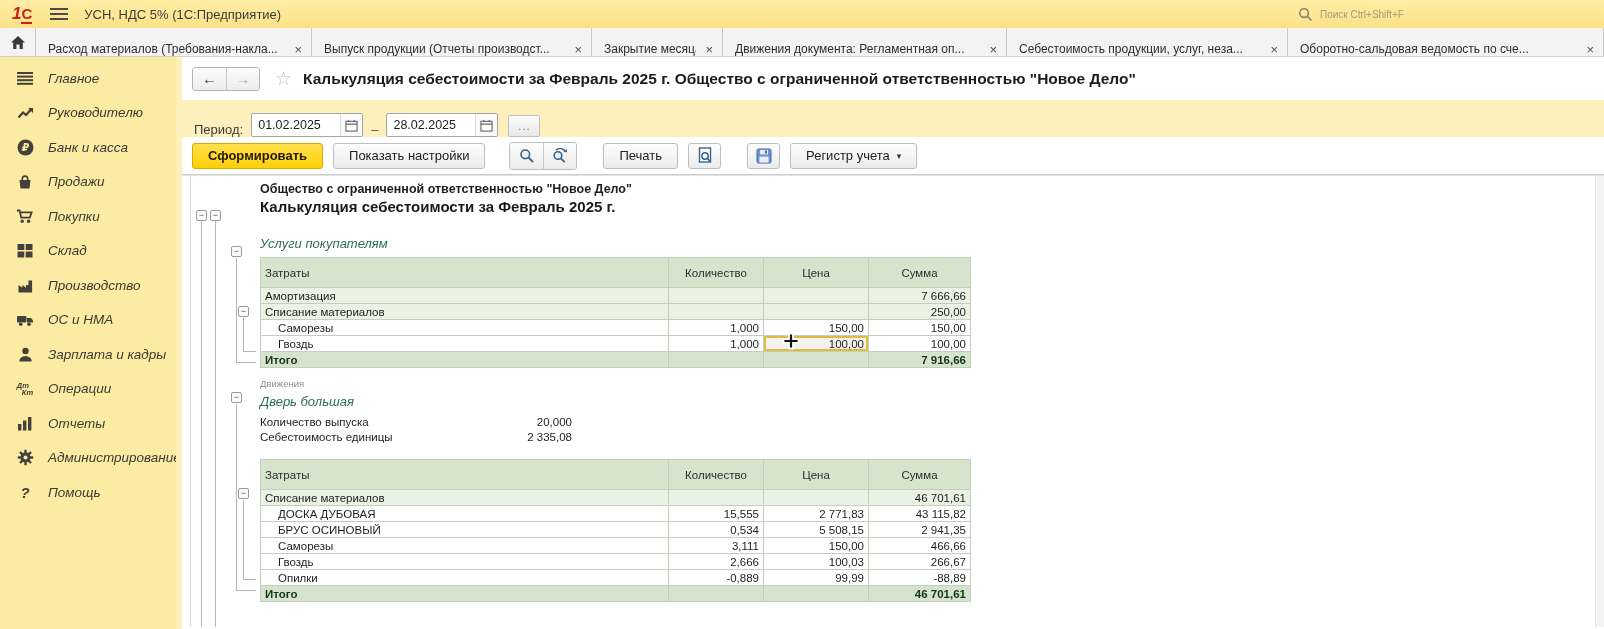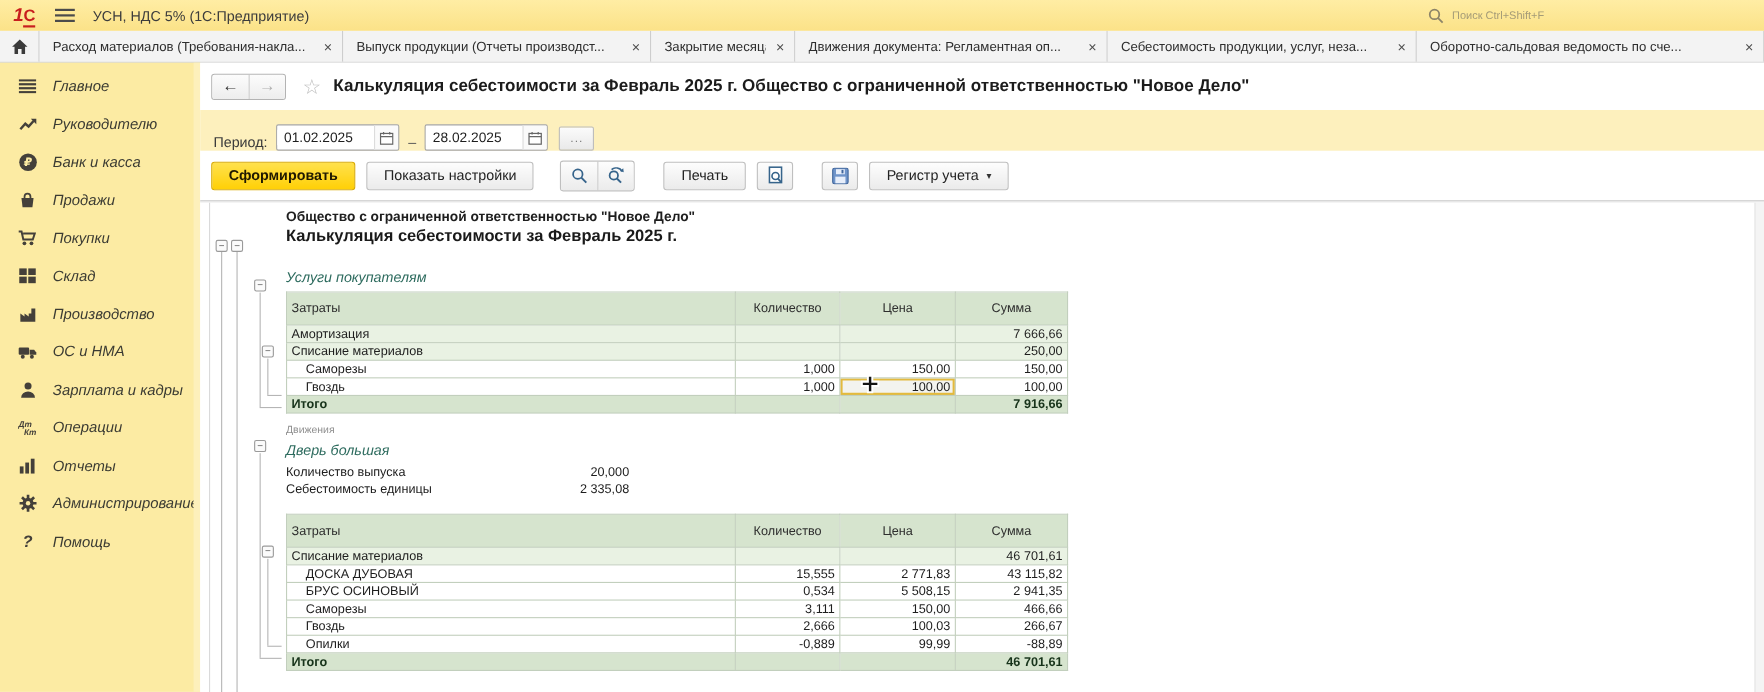--- a/index.html
+++ b/index.html
@@ -14,21 +14,21 @@
   .burger { width:18px; height:12px; margin-left:18px; display:flex; flex-direction:column; justify-content:space-between; cursor:pointer; }
   .burger i { display:block; height:2px; background:#4b4b4b; }
   .topbar-title { margin-left:16px; font-size:13px; color:#3c3c3c; }
   .topbar-search { margin-left:auto; margin-right:126px; display:flex; align-items:center; gap:7px; padding:3px 8px; border-radius:3px; }
   .topbar-search input { border:none; background:transparent; outline:none; font-size:10px; color:#6f6a55; width:150px; font-family:"Liberation Sans",sans-serif; }
   .topbar-search input::placeholder { color:#a49b77; }
 
   
   .tabbar { height:29px; background:#ededed; border-bottom:1px solid #cfcfcf; display:flex; }
   .hometab { width:36px; display:flex; align-items:center; justify-content:center; border-right:1px solid #c9c9c9; background:#f3f3f3; cursor:pointer; }
-  .tab { display:flex; align-items:center; padding:0 9px 0 12px; border-right:1px solid #c9c9c9; background:#f3f3f3; font-size:12px; color:#2e2e2e; cursor:pointer; }
+  .tab { display:flex; align-items:flex-end; padding:0 9px 0 12px; border-right:1px solid #c9c9c9; background:#f3f3f3; font-size:12px; color:#2e2e2e; cursor:pointer; }
   .tab .lbl { white-space:nowrap; overflow:hidden; flex:1; }
   .tab .x { margin-left:9px; color:#4d4d4d; font-size:13px; line-height:13px; cursor:pointer; }
 
   
   .shell { display:flex; height:572px; }
 
   
   .sidebar { width:182px; background:#fceba3; padding-top:4px; position:relative; flex:none; }
   .sidebar::after { content:""; position:absolute; top:0; right:0; width:6px; height:100%; background:#fdf0bb; }
   .side-item { height:34.5px; display:flex; align-items:center; padding-left:15px; cursor:pointer;font-style:italic; }
@@ -50,21 +50,21 @@
   .page-title { font-weight:bold; font-size:15.5px; color:#1c1c1c; white-space:nowrap; }
 
   .periodrow { height:37px; background:#fdf0bd; display:flex; align-items:flex-end; padding-left:12px; }
   .periodrow .plabel { font-size:13px; color:#3b3b3b; margin-right:8px; }
   .datebox { width:112px; height:24px; background:#fff; border:1px solid #a6a6a6; border-radius:2px; display:flex; align-items:center; overflow:hidden; }
   .datebox input { flex:1; border:none; outline:none; font-size:12.5px; color:#1e1e1e; padding-left:6px; min-width:0; font-family:"Liberation Sans",sans-serif; }
   .calbtn { width:22px; height:22px; display:flex; align-items:center; justify-content:center; border-left:1px solid #dcdcdc; background:#fafafa; cursor:pointer; }
   .dash { margin:0 8px; color:#555; font-size:13px; }
   .dotsbtn { width:32px; height:22px; margin-left:10px; border:1px solid #bdbdbd; border-radius:2px; background:linear-gradient(#fbfbfb,#e9e9e9); color:#7a7a7a; font-size:11px; display:flex; align-items:center; justify-content:center; letter-spacing:1px; cursor:pointer; }
 
-  .toolrow { height:46px; display:flex; align-items:center; padding-left:10px; gap:10px; border-bottom:1px solid #cdcdcd; }
+  .toolrow { height:38px; display:flex; align-items:center; padding-left:10px; gap:10px; border-bottom:1px solid #cdcdcd; }
   .btn { height:26px; border:1px solid #bfbfbf; border-radius:3px; background:linear-gradient(#fdfdfd,#ebebeb); font-size:13px; color:#222; padding:0 15px; display:flex; align-items:center; cursor:pointer; white-space:nowrap; }
   .btn-generate { background:linear-gradient(#ffe14d,#ffd006); border-color:#d9ab00; font-weight:bold; color:#201900; }
   .btn-group { display:flex; border:1px solid #bfbfbf; border-radius:3px; overflow:hidden; margin-left:14px; }
   .icon-btn { width:33px; height:26px; display:flex; align-items:center; justify-content:center; background:linear-gradient(#fdfdfd,#ebebeb); cursor:pointer; }
   .btn-group .icon-btn + .icon-btn { border-left:1px solid #c9c9c9; }
   .icon-btn.solo { border:1px solid #bfbfbf; border-radius:3px; }
   .sp { width:6px; }
   .caret { font-size:9px; margin-left:7px; color:#333; }
 
   

